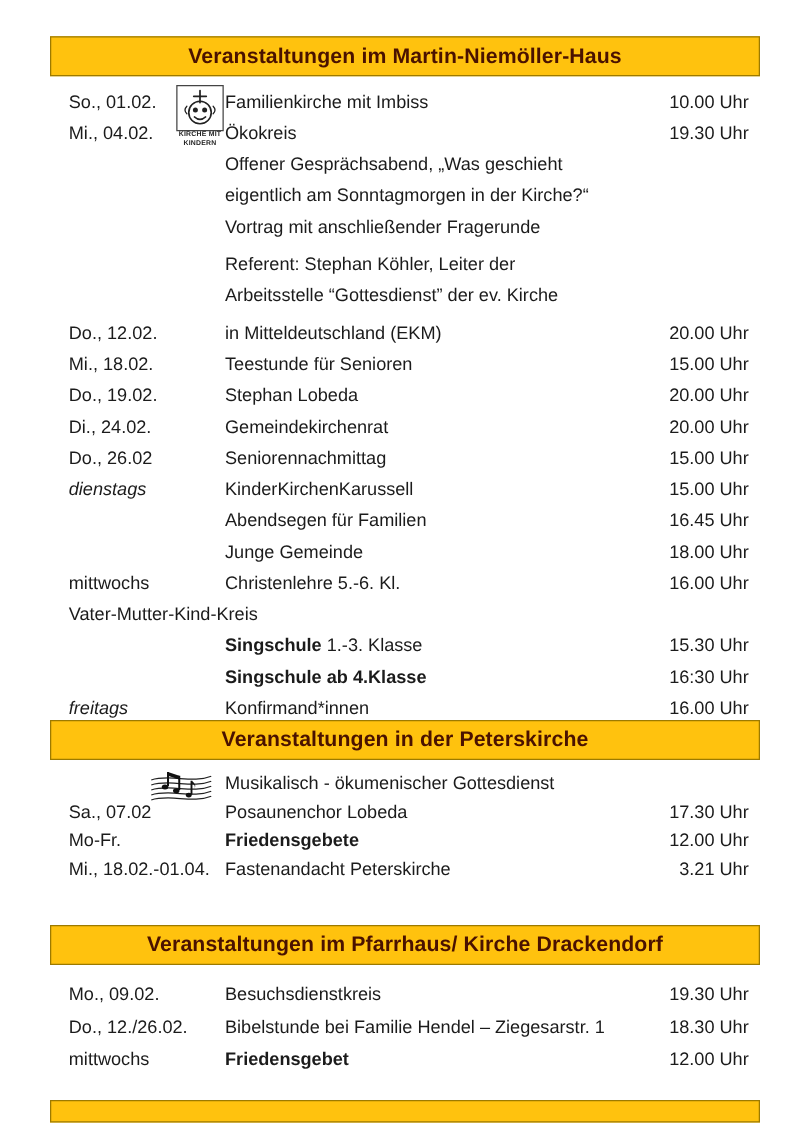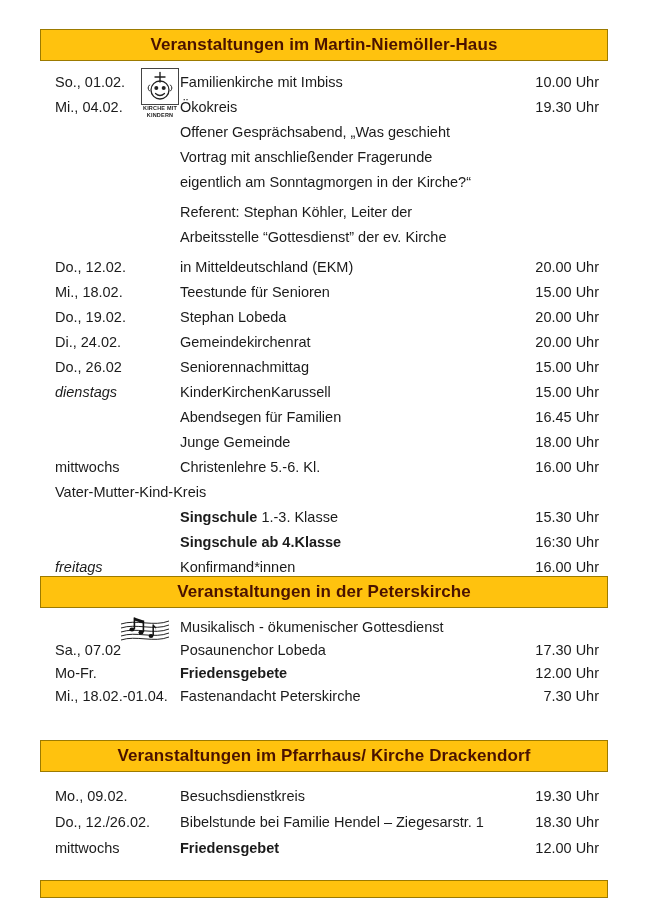--- a/index.html
+++ b/index.html
@@ -81,22 +81,22 @@
           <div class="c-date">Mi., 04.02.</div>
           <div class="c-event">
             <div class="line"><span>Ökokreis</span></div>
           </div>
           <div class="c-time">19.30 Uhr</div>
         </div>
         <div class="row">
           <div class="c-date">Do., 12.02.</div>
           <div class="c-event">
             <div class="line"><span>Offener Gesprächsabend, „Was geschieht</span></div>
+            <div class="line"><span>eigentlich am Sonntagmorgen in der Kirche?“</span></div>
             <div class="line"><span>Vortrag mit anschließender Fragerunde</span></div>
-            <div class="line"><span>eigentlich am Sonntagmorgen in der Kirche?“</span></div>
             <div class="line gap"><span>Referent: Stephan Köhler, Leiter der</span></div>
             <div class="line"><span>Arbeitsstelle “Gottesdienst” der ev. Kirche</span></div>
             <div class="line gap"><span>in Mitteldeutschland (EKM)</span></div>
           </div>
           <div class="c-time">20.00 Uhr</div>
         </div>
         <div class="row">
           <div class="c-date">Mi., 18.02.</div>
           <div class="c-event">
             <div class="line"><span>Teestunde für Senioren</span></div>
@@ -221,21 +221,21 @@
           <div class="c-event">
             <div class="line"><span class="bd">Friedensgebete</span></div>
           </div>
           <div class="c-time">12.00 Uhr</div>
         </div>
         <div class="row">
           <div class="c-date">Mi., 18.02.-01.04.</div>
           <div class="c-event">
             <div class="line"><span>Fastenandacht Peterskirche</span></div>
           </div>
-          <div class="c-time">7.30 Uhr</div>
+          <div class="c-time">3.21 Uhr</div>
         </div>
       </div>
   </div>
 
   <div class="section s3">
     <div class="bar">
       <span class="bar-label">Veranstaltungen im Pfarrhaus/ Kirche Drackendorf</span>
     </div>
     <div class="rows">
         <div class="row">

